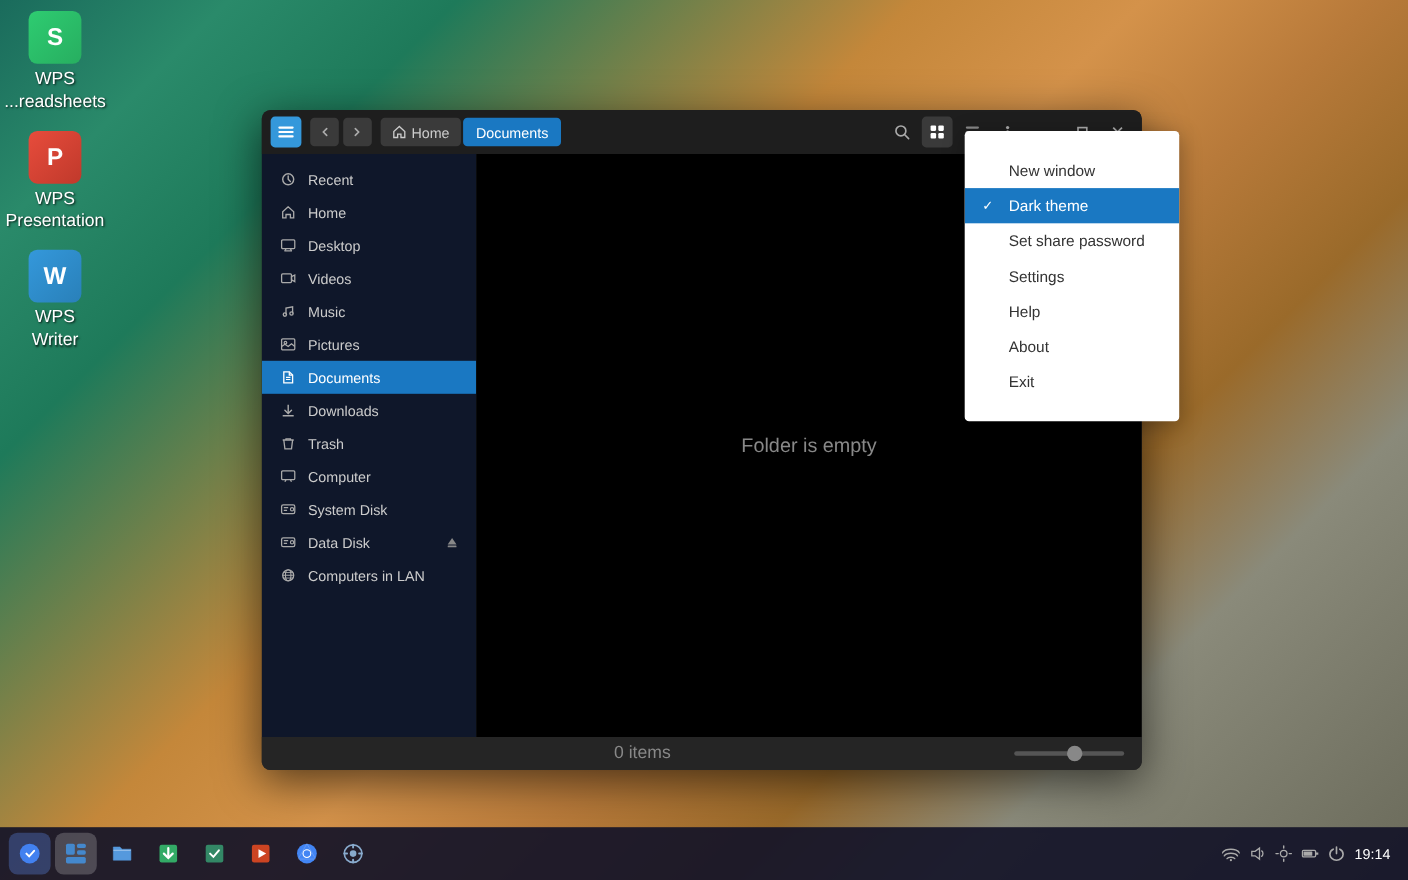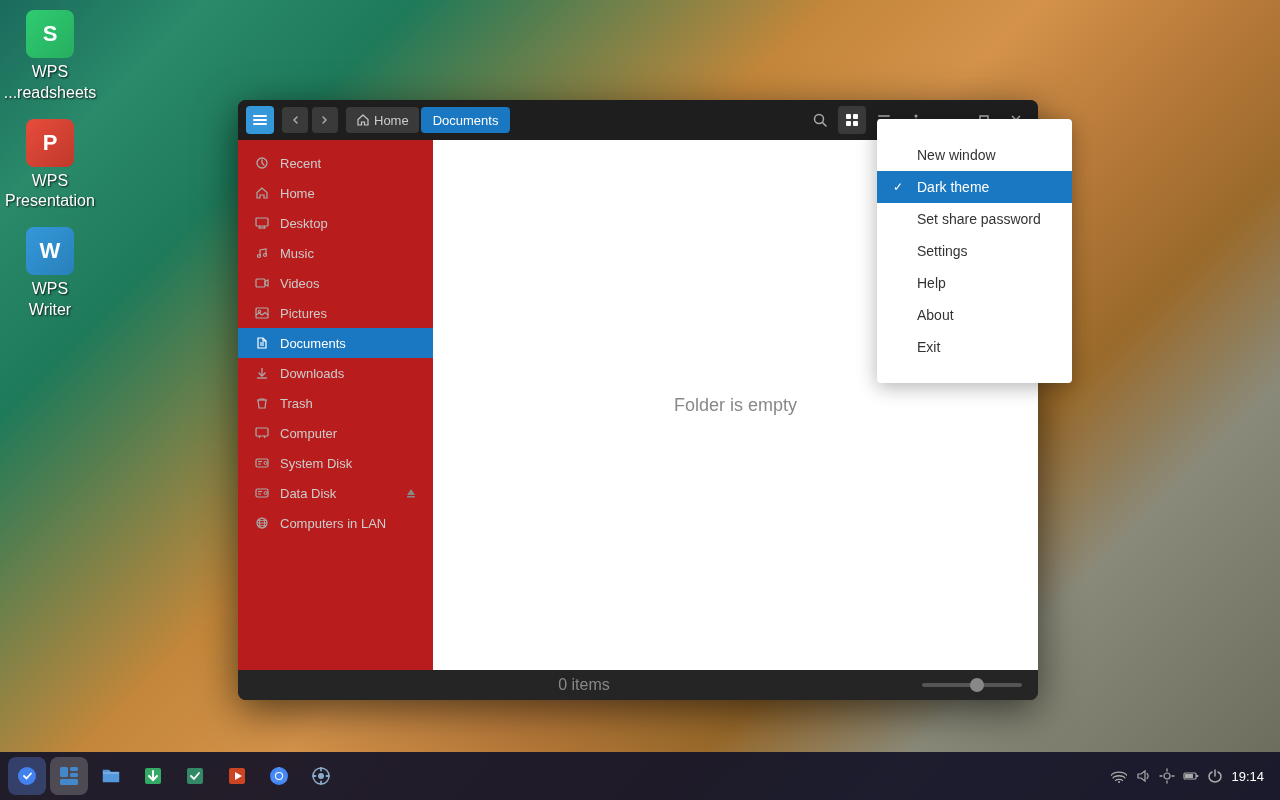--- a/index.html
+++ b/index.html
@@ -194,21 +194,21 @@
     
     .main-content {
       display: flex;
       flex: 1;
       overflow: hidden;
     }
 
     
     .sidebar {
       width: 195px;
-      background: #b91c1c;
+      background: #0f172a;
       flex-shrink: 0;
       padding: 8px 0;
       overflow-y: auto;
     }
 
     .sidebar-item {
       display: flex;
       align-items: center;
       gap: 10px;
       padding: 7px 16px;
@@ -238,21 +238,21 @@
 
     .eject-btn {
       margin-left: auto;
       color: #888;
       font-size: 12px;
     }
 
     
     .file-area {
       flex: 1;
-      background: #ffffff;
+      background: #000000;
       display: flex;
       flex-direction: column;
       align-items: center;
       justify-content: center;
       position: relative;
     }
 
     .empty-folder-text {
       color: #888;
       font-size: 18px;
@@ -532,36 +532,36 @@
                 <line x1="9" y1="10" x2="10" y2="12" stroke="#aaa" stroke-width="1.2"></line>
                 <line x1="3.5" y1="12" x2="10.5" y2="12" stroke="#aaa" stroke-width="1.2"></line>
               </svg>
           </span>
           <span>Desktop</span>
         </div>
 
         <div class="sidebar-item">
           <span class="si-icon">
             <svg width="14" height="14" viewBox="0 0 14 14" fill="none">
+                <rect x="1" y="3" width="9" height="8" rx="1" stroke="#aaa" stroke-width="1.2" fill="none"></rect>
+                <path d="M10 5.5L13 4V10L10 8.5V5.5Z" stroke="#aaa" stroke-width="1.2" fill="none"></path>
+              </svg>
+          </span>
+          <span>Videos</span>
+        </div>
+
+        <div class="sidebar-item">
+          <span class="si-icon">
+            <svg width="14" height="14" viewBox="0 0 14 14" fill="none">
                 <path d="M5 10V4L11 3V9" stroke="#aaa" stroke-width="1.2" fill="none"></path>
                 <circle cx="4" cy="10" r="1.5" stroke="#aaa" stroke-width="1.2"></circle>
                 <circle cx="10" cy="9" r="1.5" stroke="#aaa" stroke-width="1.2"></circle>
               </svg>
           </span>
           <span>Music</span>
-        </div>
-
-        <div class="sidebar-item">
-          <span class="si-icon">
-            <svg width="14" height="14" viewBox="0 0 14 14" fill="none">
-                <rect x="1" y="3" width="9" height="8" rx="1" stroke="#aaa" stroke-width="1.2" fill="none"></rect>
-                <path d="M10 5.5L13 4V10L10 8.5V5.5Z" stroke="#aaa" stroke-width="1.2" fill="none"></path>
-              </svg>
-          </span>
-          <span>Videos</span>
         </div>
 
         <div class="sidebar-item">
           <span class="si-icon">
             <svg width="14" height="14" viewBox="0 0 14 14" fill="none">
                 <rect x="1" y="2" width="12" height="10" rx="1" stroke="#aaa" stroke-width="1.2" fill="none"></rect>
                 <circle cx="4.5" cy="5.5" r="1.2" stroke="#aaa" stroke-width="1.1"></circle>
                 <path d="M1 9L4 7L7 9L10 6.5L13 9" stroke="#aaa" stroke-width="1.2" fill="none"></path>
               </svg>
           </span>

